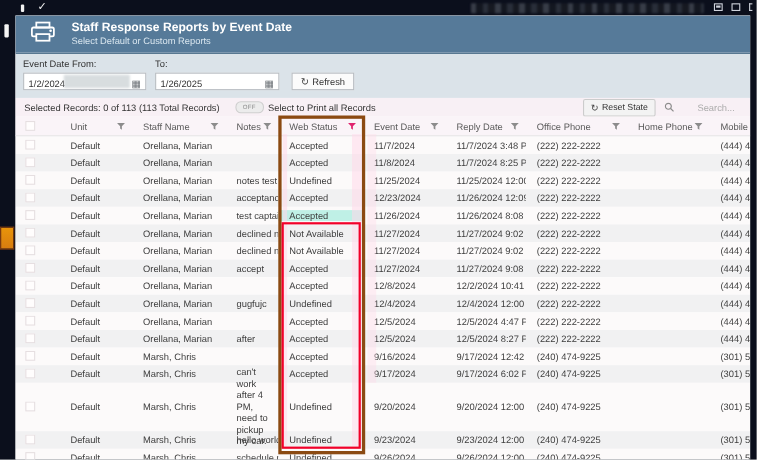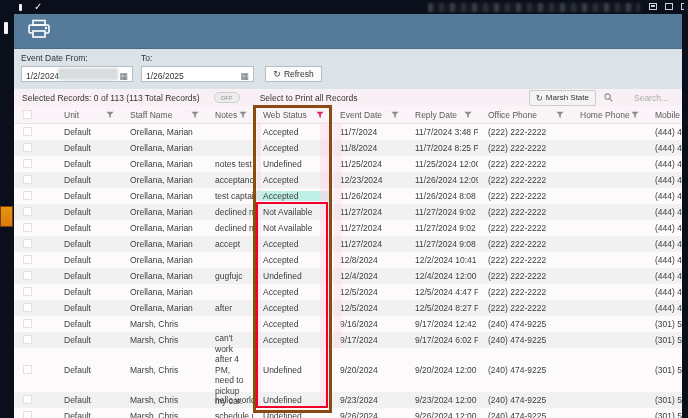--- a/index.html
+++ b/index.html
@@ -41,21 +41,21 @@
   .cal{color:#6b7075;font-size:9px;line-height:9px;}
   .input-redact{position:absolute;left:44px;top:19px;width:60px;height:12px;background:#b9c2c6;opacity:.55;filter:blur(1px);}
   .refresh-btn{position:absolute;left:251px;top:17px;width:57px;height:16px;background:#fbfbfb;border:1px solid #b8bdc2;
     box-sizing:border-box;font-size:8.5px;color:#333;display:flex;align-items:center;justify-content:center;gap:3px;}
   .ric{font-size:9px;color:#444;line-height:9px;}
 
   .toolbar{height:17px;background:var(--toolbar-bg,#f8f0f5);display:flex;align-items:center;flex:none;font-size:8.5px;color:#333;}
   .sel-text{margin-left:8px;white-space:nowrap;}
   .toggle{margin-left:14px;width:24px;height:9px;border-radius:5px;background:#ececec;border:1px solid #cfcfcf;
     font-size:5.5px;color:#8a8a8a;display:flex;align-items:center;justify-content:center;letter-spacing:.3px;flex:none;}
-  .print-all{margin-left:20px;white-space:nowrap;}
+  .print-all{margin-left:4px;white-space:nowrap;}
   .tb-spacer{flex:1;}
   .reset-btn{height:14px;padding:0 6px;background:#f3f3f3;border:1px solid #cccccc;border-radius:2px;font-size:8px;color:#333;
     display:flex;align-items:center;gap:3px;margin-right:8px;white-space:nowrap;}
   .reset-ic{font-size:8.5px;color:#444;}
   .search-wrap{display:flex;align-items:center;gap:19px;margin-right:2px;}
   .search-wrap input{border:none;outline:none;background:transparent;font-size:8.5px;color:#555;width:44px;
     font-family:"Liberation Sans",sans-serif;}
   .search-wrap input::placeholder{color:#ababab;}
 
   
@@ -118,20 +118,24 @@
       <span class="printer">
         <svg width="24" height="20" viewBox="0 0 24 20">
           <g fill="none" stroke="#ffffff" stroke-width="1.6">
             <rect x="6" y="1.5" width="12" height="4.5"></rect>
             <rect x="2" y="6" width="20" height="8" rx="1.5"></rect>
             <rect x="6" y="12" width="12" height="6" fill="#567a99"></rect>
           </g>
           <circle cx="19" cy="9" r="1.2" fill="#ffffff"></circle>
         </svg>
       </span>
+      <div>
+        <div class="app-title">Staff Response Reports by Event Date</div>
+        <div class="app-sub">Select Default or Custom Reports</div>
+      </div>
     </div>
 
     <div class="filter-panel">
       <span class="f-label from">Event Date From:</span>
       <span class="f-label to">To:</span>
       <div class="date-input from">
         <span>1/2/2024</span>
         <span class="cal">▦</span>
       </div>
       <div class="input-redact"></div>
@@ -145,21 +149,21 @@
       </div>
     </div>
 
     <div class="toolbar">
       <span class="sel-text">Selected Records: 0 of 113 (113 Total Records)</span>
       <span class="toggle">OFF</span>
       <span class="print-all">Select to Print all Records</span>
       <span class="tb-spacer"></span>
       <span class="reset-btn">
         <span class="reset-ic">↻</span>
-        <span>Marsh State</span>
+        <span>Reset State</span>
       </span>
       <span class="search-wrap">
         <svg width="9" height="9" viewBox="0 0 10 10">
           <circle cx="4" cy="4" r="3" fill="none" stroke="#8c8c8c" stroke-width="1.2"></circle>
           <line x1="6.3" y1="6.3" x2="9.2" y2="9.2" stroke="#8c8c8c" stroke-width="1.2"></line>
         </svg>
         <input type="text" placeholder="Search..." style="">
       </span>
     </div>
 

